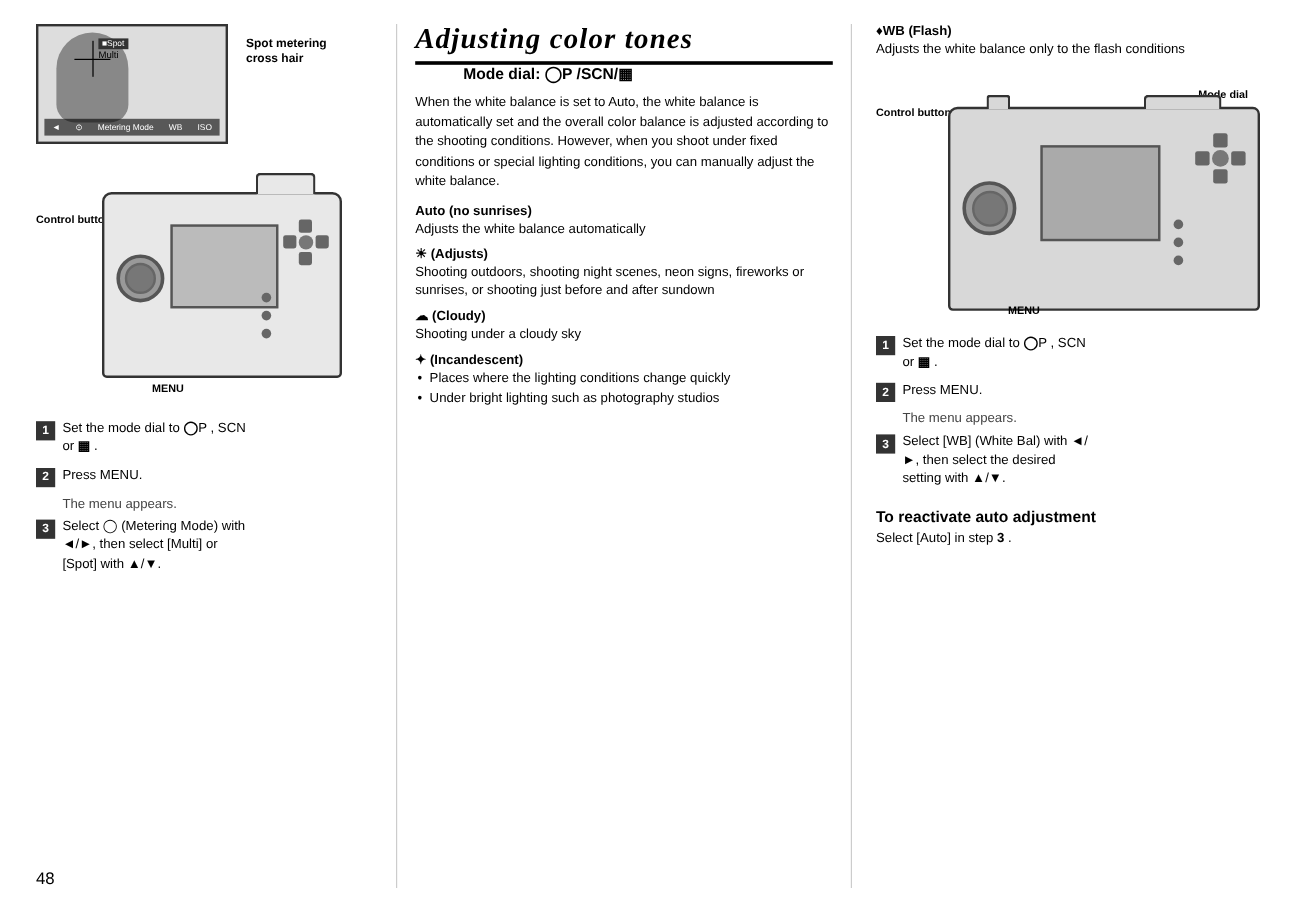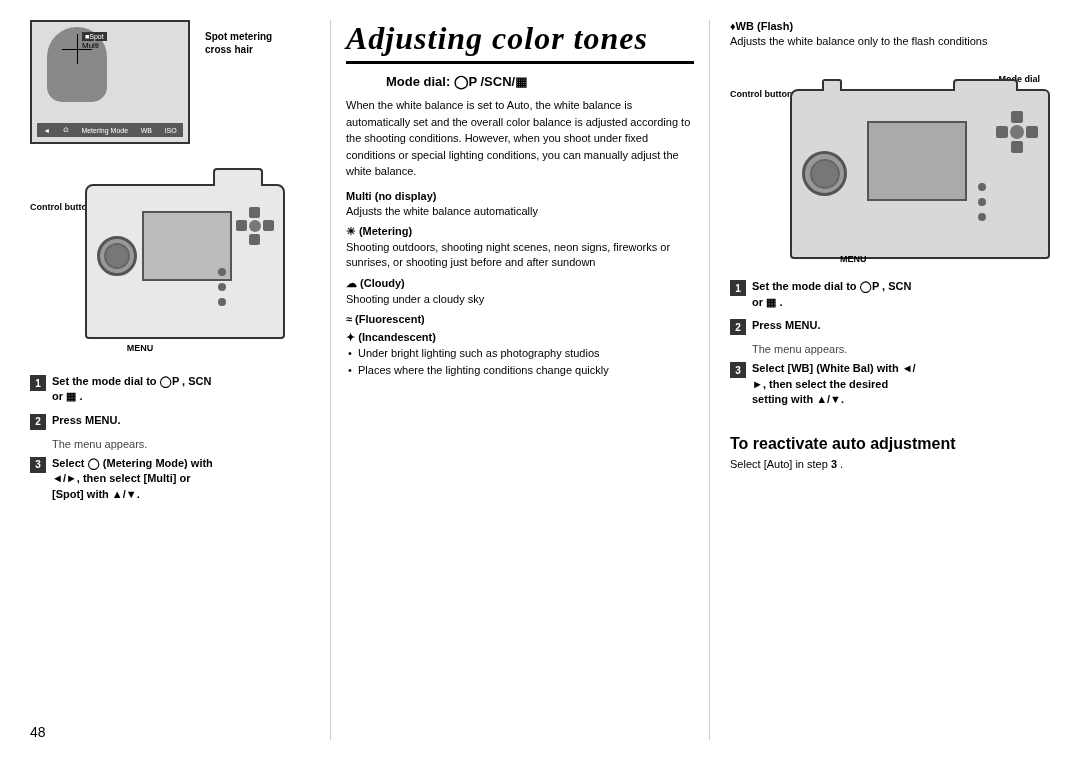--- a/index.html
+++ b/index.html
@@ -19,21 +19,21 @@
       padding: 20px 30px;
     }
     
     .left-col {
       width: 300px;
       flex-shrink: 0;
       padding-right: 20px;
     }
     .camera-viewfinder {
       width: 160px;
-      height: 124px;
+      height: 100px;
       border: 2px solid #333;
       margin-bottom: 10px;
       position: relative;
       background: #ddd;
       overflow: hidden;
     }
     .viewfinder-inner {
       width: 100%;
       height: 100%;
       position: relative;
@@ -167,46 +167,45 @@
       font-weight: bold;
       display: flex;
       align-items: center;
       justify-content: center;
       flex-shrink: 0;
       margin-right: 6px;
       margin-top: 1px;
     }
     .step-text {
       font-size: 11px;
-      font-weight: bold;
+      font-weight: normal;
       line-height: 1.4;
     }
     .sub-text {
       font-size: 11px;
       margin-left: 22px;
       color: #444;
       margin-top: 2px;
     }
     
     .mid-col {
       width: 380px;
       flex-shrink: 0;
       padding: 0 15px;
       border-left: 1px solid #ccc;
       border-right: 1px solid #ccc;
     }
     .page-title {
       font-family: Georgia, serif;
       font-style: italic;
-      font-size: 32px;
+      font-size: 24px;
       font-weight: bold;
       letter-spacing: 1px;
       border-bottom: 3px solid #000;
       padding-bottom: 4px;
-      margin-bottom: 10px;
     }
     .section-heading {
       font-size: 14px;
       font-weight: bold;
       margin-bottom: 2px;
     }
     .mode-dial-line {
       font-size: 13px;
       font-weight: bold;
       margin-bottom: 8px;
@@ -281,23 +280,23 @@
       border: 2px solid #555;
       background: #aaa;
       position: absolute;
       top: 30px;
       left: 75px;
     }
     .step-section-right {
       margin-top: 10px;
     }
     .to-reactivate {
-      font-size: 16px;
-      font-weight: bold;
-      margin-top: 28px;
+      font-size: 13px;
+      font-weight: bold;
+      margin-top: 16px;
       margin-bottom: 4px;
     }
     .page-number {
       position: absolute;
       bottom: 20px;
       left: 30px;
       font-size: 14px;
       font-weight: normal;
     }
     .small-btn {
@@ -386,34 +385,33 @@
         <div class="step-text">Select ◯ (Metering Mode) with<br>◄/►, then select [Multi] or<br>[Spot] with ▲/▼.</div>
       </div>
     </div>
   </div>
 
   <div class="mid-col">
     <div class="page-title">Adjusting color tones</div>
     <div class="mode-dial-line"><strong>Mode dial: ◯P /SCN/▦</strong></div>
     <div class="body-text">When the white balance is set to Auto, the white balance is automatically set and the overall color balance is adjusted according to the shooting conditions. However, when you shoot under fixed conditions or special lighting conditions, you can manually adjust the white balance.</div>
 
-    <div class="sub-heading">Multi (no display)</div>
+    <div class="sub-heading">Auto (no sunrises)</div>
     <div class="sub-body">Adjusts the white balance automatically</div>
 
-    <div class="sub-heading">☀ (Metering)</div>
+    <div class="sub-heading">☀ (Adjusts)</div>
     <div class="sub-body">Shooting outdoors, shooting night scenes, neon signs, fireworks or sunrises, or shooting just before and after sundown</div>
 
     <div class="sub-heading">☁ (Cloudy)</div>
     <div class="sub-body">Shooting under a cloudy sky</div>
 
-    <div class="sub-heading">≈ (Fluorescent)</div>
 
     <div class="sub-heading">✦ (Incandescent)</div>
+    <div class="bullet-item">Places where the lighting conditions change quickly</div>
     <div class="bullet-item">Under bright lighting such as photography studios</div>
-    <div class="bullet-item">Places where the lighting conditions change quickly</div>
   </div>
 
   <div class="right-col">
 
     <div class="flash-section">
       <div class="flash-heading">♦WB (Flash)</div>
       <div class="sub-body">Adjusts the white balance only to the flash conditions</div>
     </div>
 
     <div style="position:relative; height:210px; margin-bottom:5px;">

